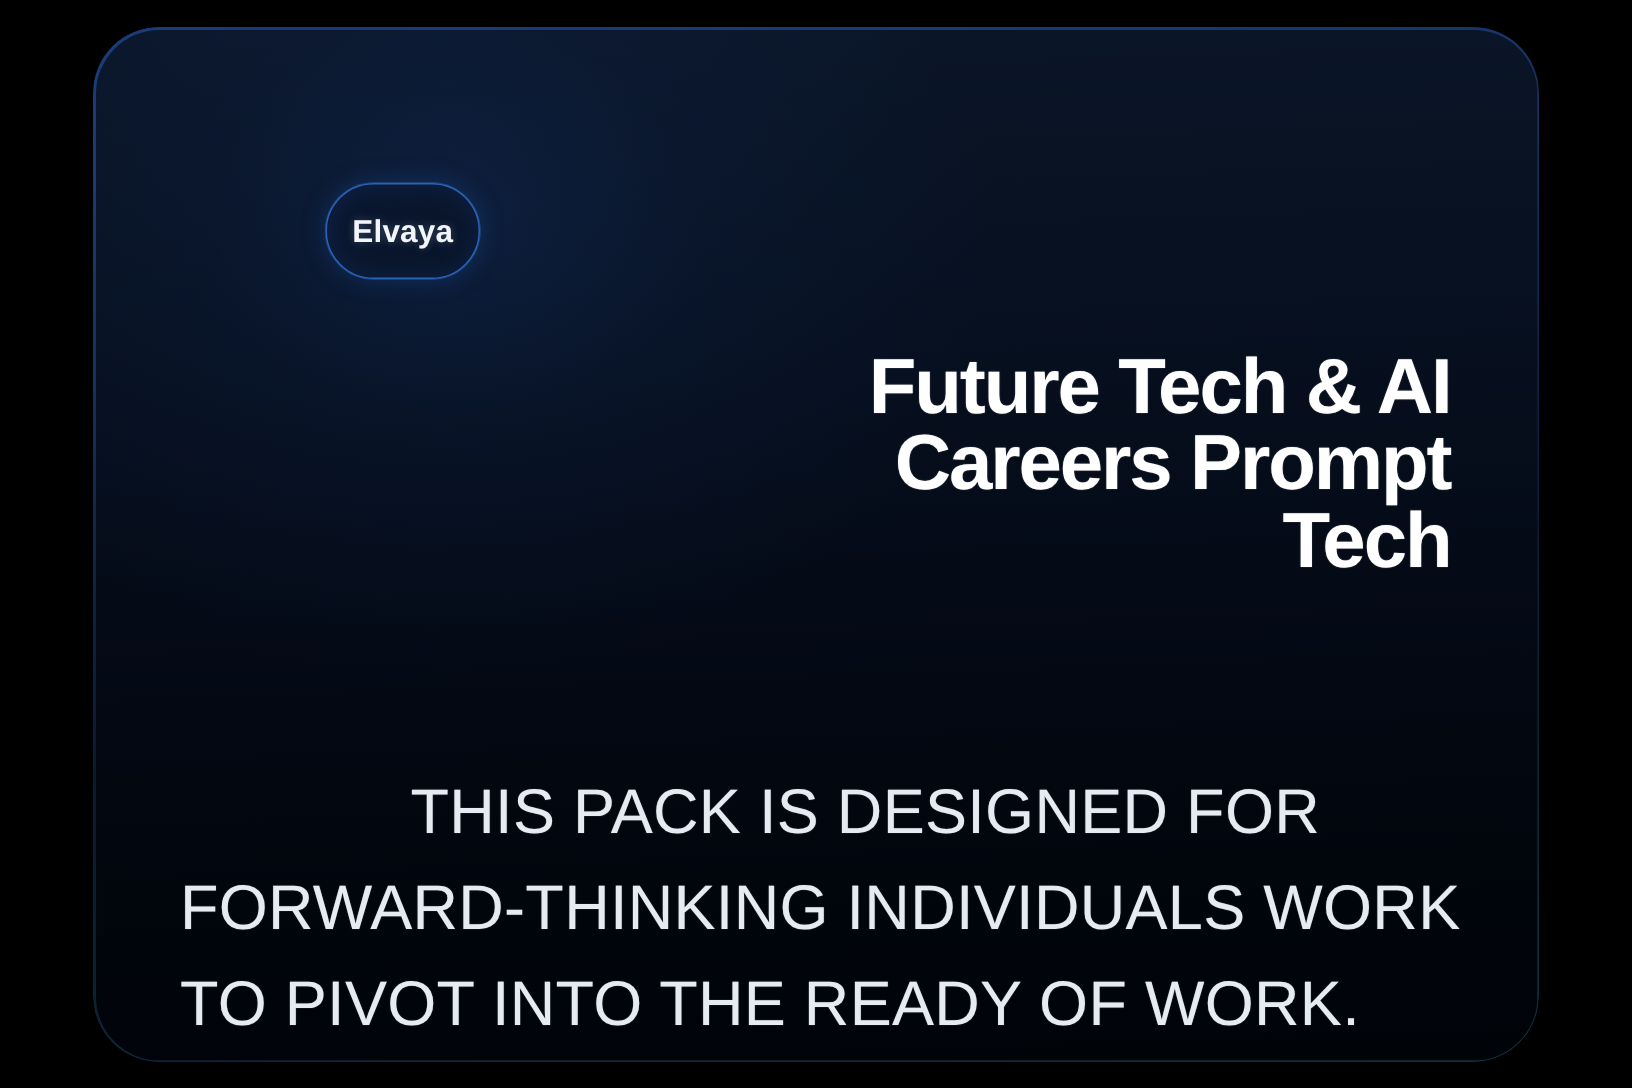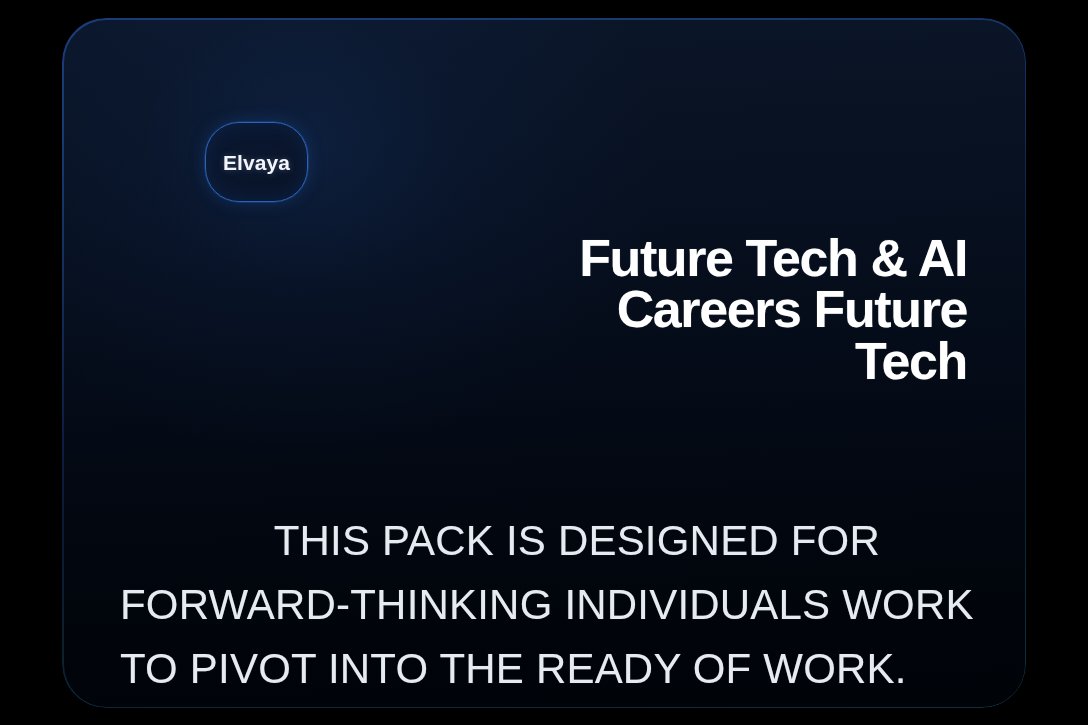--- a/index.html
+++ b/index.html
@@ -87,24 +87,24 @@
 
   #hero-content {
     position: absolute;
     inset: 0;
     padding: 0;
   }
 
   
   #brand-badge {
     position: absolute;
-    left: 143px;
+    left: 155px;
     top: 104px;
     width: 103px;
-    height: 80px;
+    height: 64px;
     border-radius: 34px;
     background: linear-gradient(150deg, #0a1730 0%, #0a162c 55%, #091428 100%);
     border: 1.6px solid #2a63b8;
     box-shadow:
       0 0 0 0.5px rgba(52, 118, 208, 0.45),
       0 0 16px rgba(32, 86, 170, 0.35),
       inset 0 0 18px rgba(16, 42, 86, 0.6);
     display: flex;
     align-items: center;
     justify-content: center;
@@ -171,21 +171,21 @@
     <div id="hero-card-border"></div>
 
     <div id="hero-content">
 
       <div id="brand-badge">
         <span id="brand-badge-label">Elvaya</span>
       </div>
 
       <h1 id="headline">
         <span class="hl-line">Future Tech &amp; AI</span>
-        <span class="hl-line">Careers Future</span>
+        <span class="hl-line">Careers Prompt</span>
         <span class="hl-line">Tech</span>
       </h1>
 
       <p id="subtitle">
         <span class="sub-line">THIS PACK IS DESIGNED FOR</span>
         <span class="sub-line">FORWARD-THINKING INDIVIDUALS WORK</span>
         <span class="sub-line">TO PIVOT INTO THE READY OF WORK.</span>
       </p>
 
     </div>

